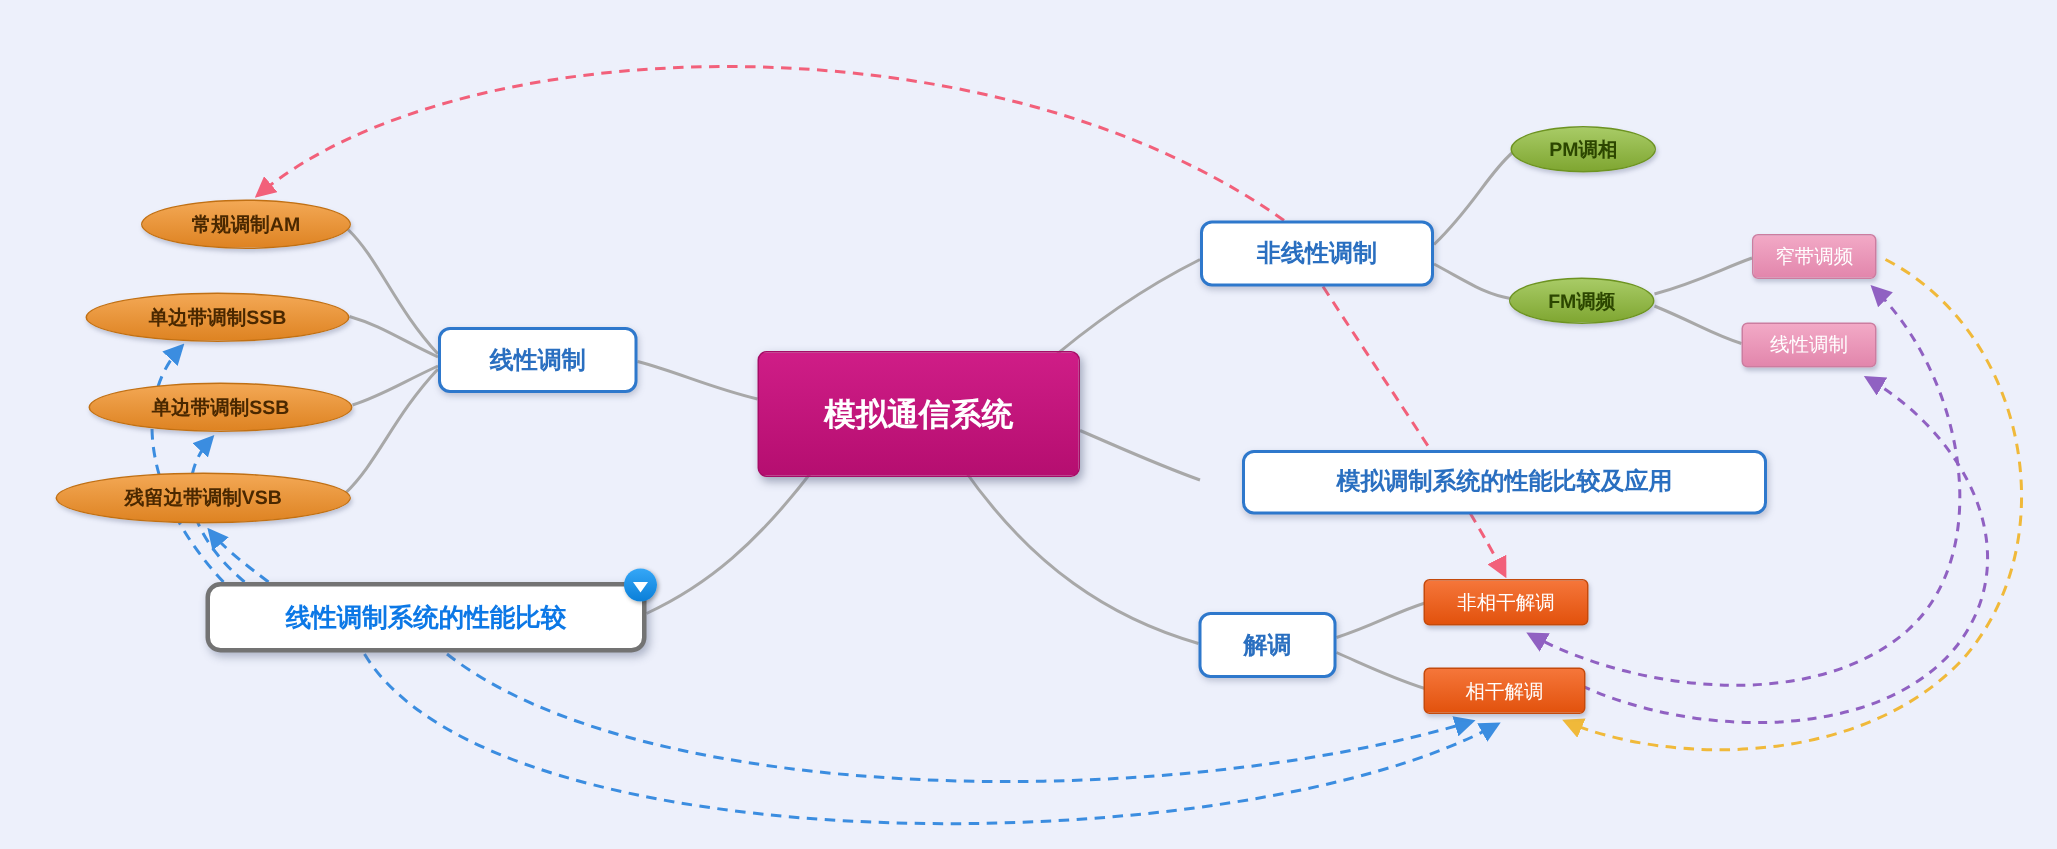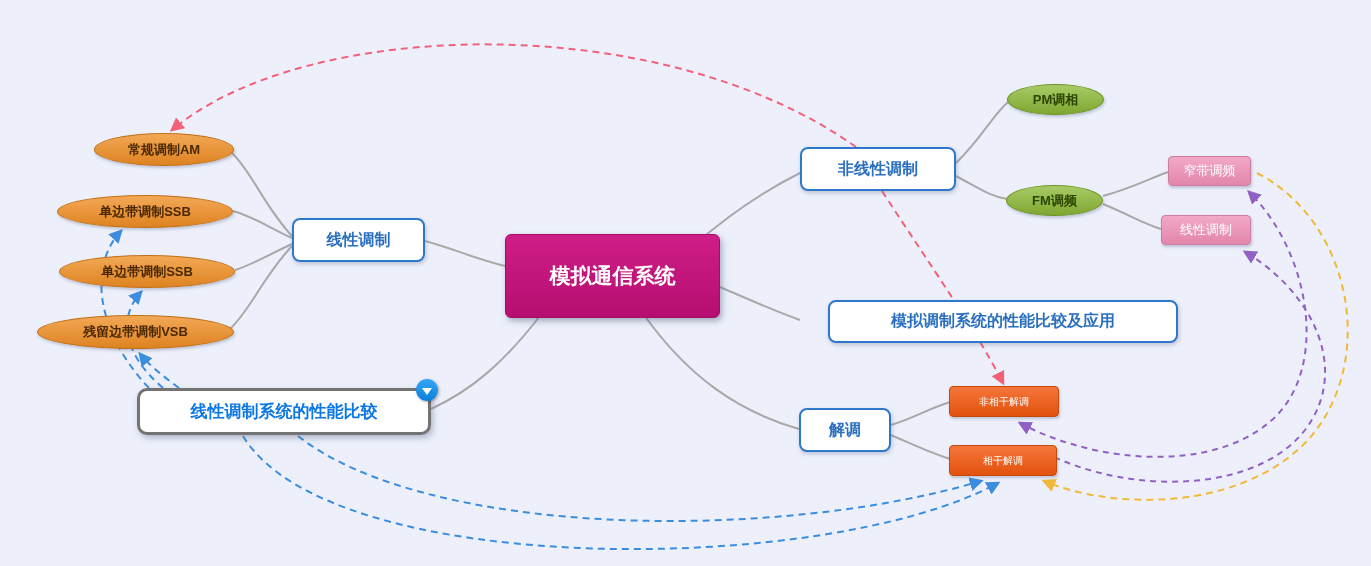--- a/index.html
+++ b/index.html
@@ -40,21 +40,21 @@
     border:1px solid #6d9322;color:#2c4600;
     box-shadow:1px 2px 3px rgba(100,110,140,.35);
   }
   .pill-pink{
     background:linear-gradient(#f2a9c6,#e286ac);
     border:1px solid #cc7da0;border-radius:4px;color:#fff;font-size:13px;
     box-shadow:1px 2px 3px rgba(100,110,140,.35);
   }
   .pill-red{
     background:linear-gradient(#f5763a,#e2520d);
-    border:1px solid #c44a0c;border-radius:4px;color:#fff;font-size:10px;
+    border:1px solid #c44a0c;border-radius:4px;color:#fff;font-size:13px;
     box-shadow:1px 2px 3px rgba(100,110,140,.35);
   }
   
   .n-root      {left:505px;top:234px;width:215px;height:84px;}
   .n-linear    {left:292px;top:218px;width:133px;height:44px;}
   .n-am        {left:94px; top:133px;width:140px;height:33px;}
   .n-dsb       {left:57px; top:195px;width:176px;height:33px;}
   .n-ssb       {left:59px; top:255px;width:176px;height:33px;}
   .n-vsb       {left:37px; top:315px;width:197px;height:34px;}
   .n-lincompare{left:137px;top:388px;width:294px;height:47px;}

